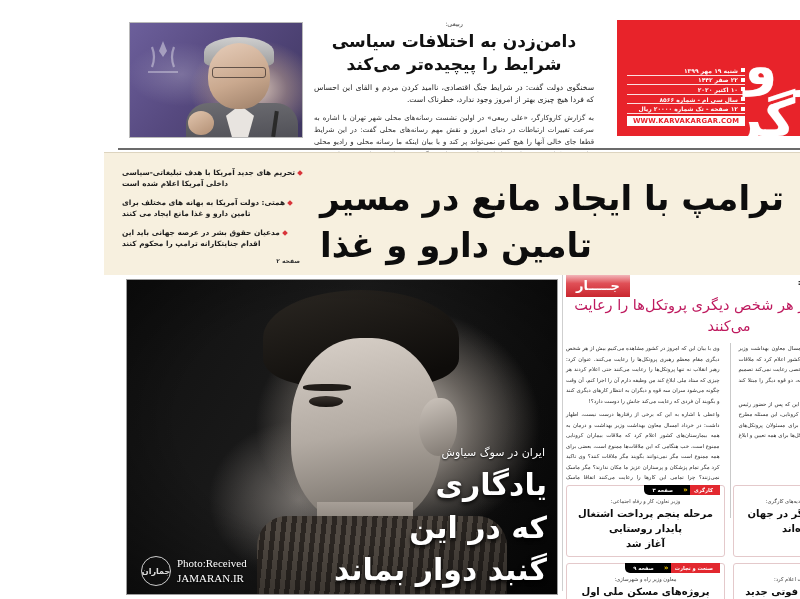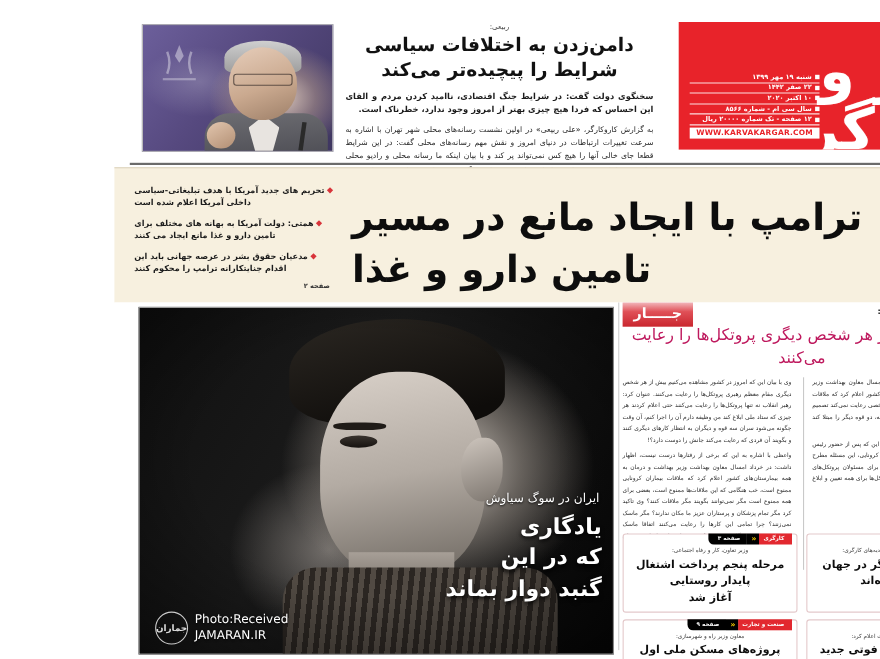--- a/index.html
+++ b/index.html
@@ -138,21 +138,21 @@
     font-size: 17px;
     font-weight: bold;
     color: #111;
     text-align: center;
     line-height: 1.35;
     letter-spacing: -.2px;
   }
   .ta-lead {
     margin-top: 6px;
     font-size: 7.6px;
-    font-weight: bold;
+    font-weight: normal;
     color: #1c1c1c;
     line-height: 1.65;
     text-align: justify;
   }
   .ta-body {
     margin-top: 5px;
     font-size: 7px;
     color: #2a2a2a;
     line-height: 1.75;
     text-align: justify;
@@ -375,21 +375,21 @@
     font-size: 11px;
     font-weight: normal;
     color: #ffffff;
     text-shadow: 0 1px 2px rgba(0,0,0,.9);
   }
   .bw-headline {
     position: absolute;
     right: 10px; top: 184px;
     width: 250px;
     text-align: right;
-    font-size: 20px;
+    font-size: 30px;
     font-weight: bold;
     color: #ffffff;
     line-height: 1.42;
     text-shadow: 0 2px 4px rgba(0,0,0,.95);
   }
   .bw-watermark {
     position: absolute;
     left: 14px; bottom: 8px;
     direction: ltr;
     display: flex;
@@ -402,20 +402,21 @@
     border: 1.5px solid rgba(255,255,255,.78);
     display: flex; align-items: center; justify-content: center;
     font-size: 8px; font-weight: bold;
     color: rgba(255,255,255,.85);
   }
   .bw-wm-text {
     font-size: 11px;
     color: #ffffff;
     line-height: 1.35;
     text-shadow: 0 1px 2px rgba(0,0,0,.9);
+    font-family: Liberation Serif, serif;
   }
 
   
   .mid-art {
     position: absolute;
     left: 462px; top: 2px;
     width: 326px;
   }
   .ma-head-row {
     position: relative;

